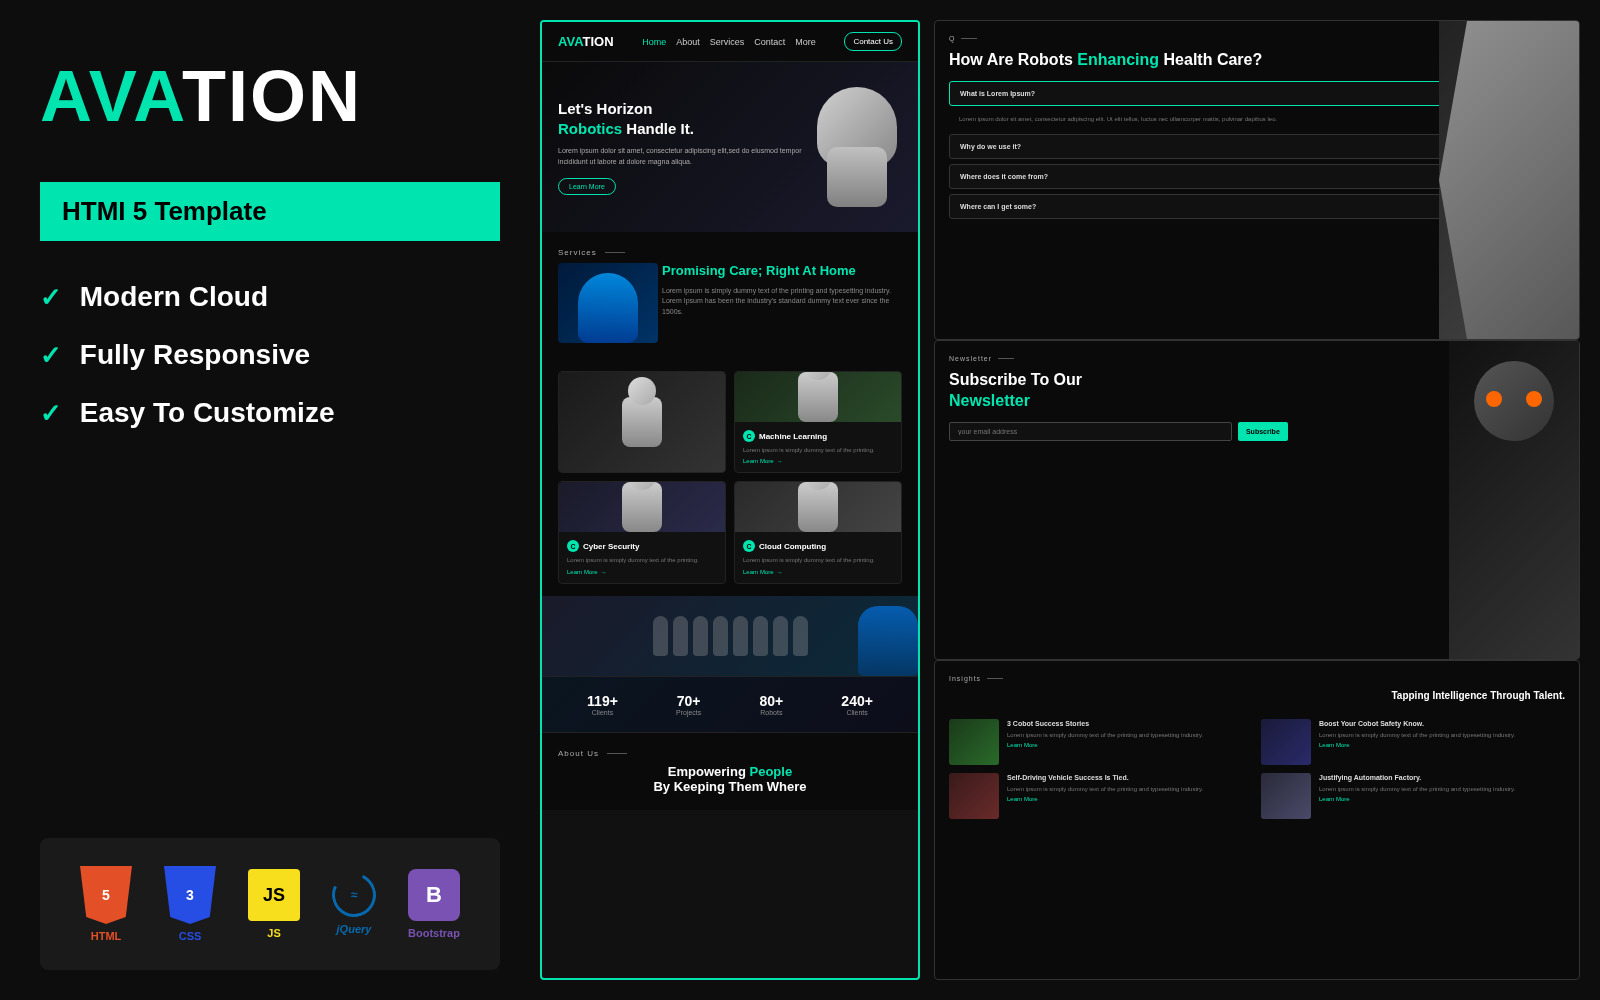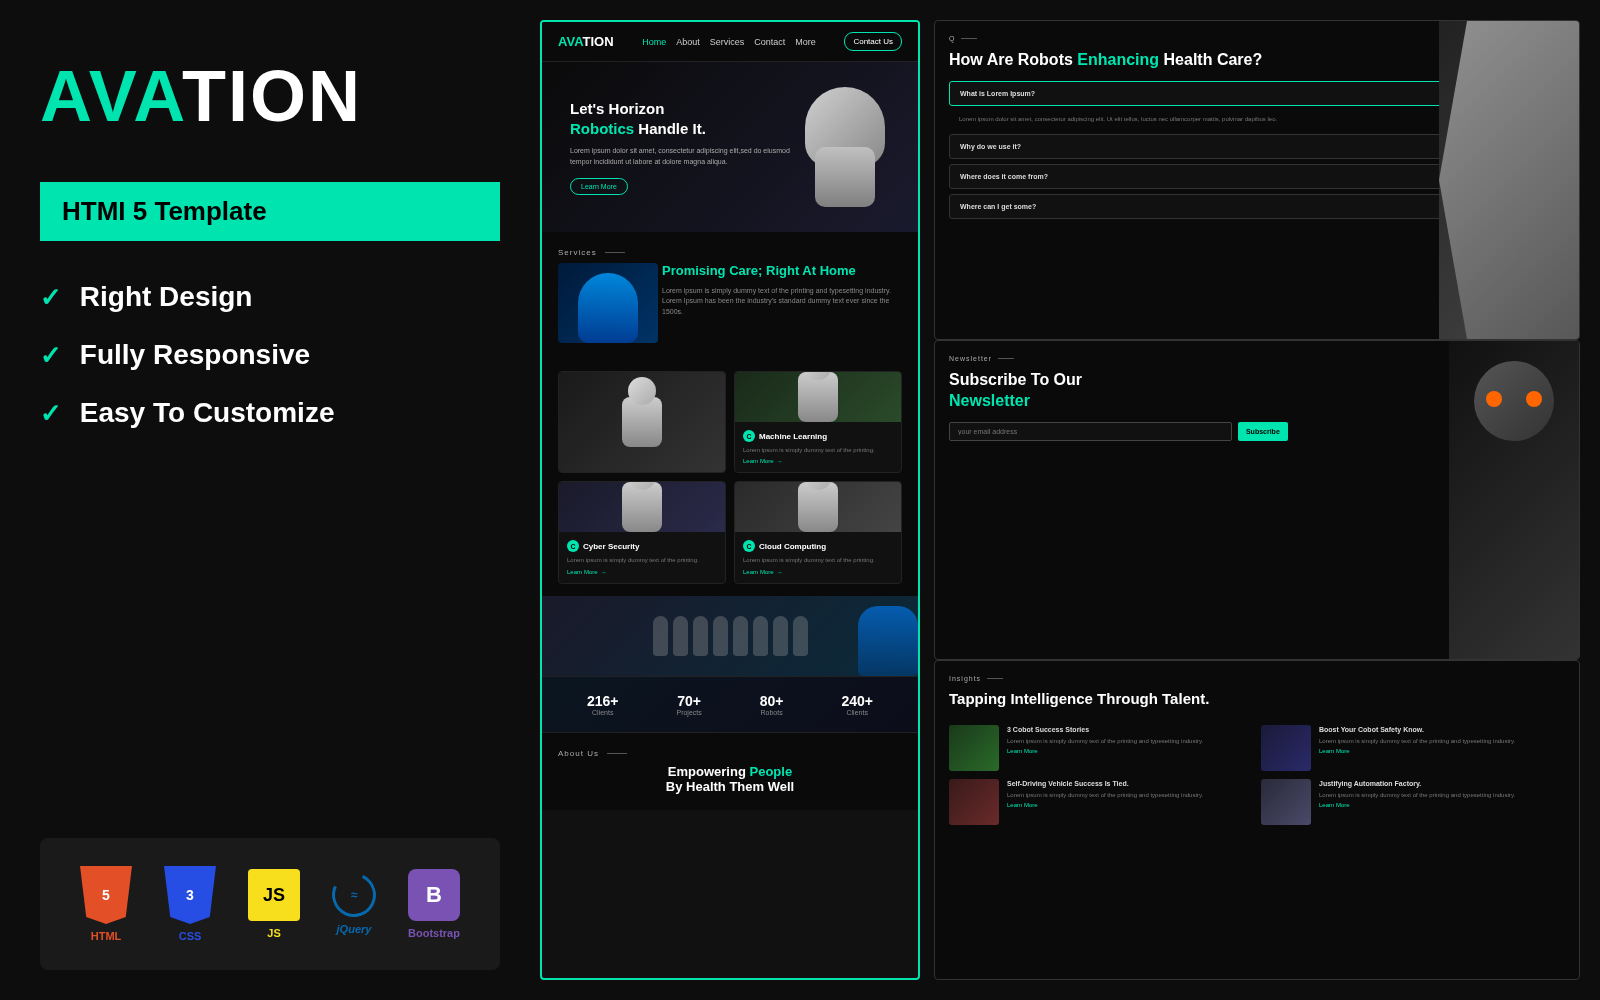--- a/index.html
+++ b/index.html
@@ -173,21 +173,21 @@
       border: 1px solid #00e5b0;
       color: #fff;
       font-size: 8px;
       padding: 4px 8px;
       border-radius: 9px;
     }
 
     
     .hero-section {
       background: linear-gradient(135deg, #0a0a0a 0%, #1a1a2e 100%);
-      padding: 20px 28px;
+      padding: 20px 16px;
       min-height: 160px;
       position: relative;
       overflow: hidden;
       display: flex;
       align-items: center;
     }
     .hero-text { flex: 1; z-index: 2; }
     .hero-title {
       font-size: 15px;
       font-weight: 900;
@@ -549,21 +549,21 @@
   <div class="logo-area">
     <div class="logo-text">
       <span class="logo-av">AVA</span><span class="logo-ation">TION</span>
     </div>
   </div>
   <div class="badge">HTMI 5 Template</div>
 
   <ul class="features-list">
     <li>
       <span class="check-icon">✓</span>
-      <span>Right Design</span>
+      <span>Modern Cloud</span>
     </li>
     <li>
       <span class="check-icon">✓</span>
       <span>Fully Responsive</span>
     </li>
     <li>
       <span class="check-icon">✓</span>
       <span>Easy To Customize</span>
     </li>
   </ul>
@@ -699,21 +699,21 @@
         <div class="person"></div>
         <div class="person"></div>
         <div class="person"></div>
         <div class="person"></div>
       </div>
       <div class="stat-robot"></div>
     </div>
 
     <div class="stats-section">
       <div class="stat-item">
-        <div class="stat-num">216+</div>
+        <div class="stat-num">119+</div>
         <div class="stat-label">Clients</div>
       </div>
       <div class="stat-item">
         <div class="stat-num">70+</div>
         <div class="stat-label">Projects</div>
       </div>
       <div class="stat-item">
         <div class="stat-num">80+</div>
         <div class="stat-label">Robots</div>
       </div>
@@ -721,21 +721,21 @@
         <div class="stat-num">240+</div>
         <div class="stat-label">Clients</div>
       </div>
     </div>
 
     <div class="about-section">
       <div class="section-label">About Us</div>
       <div class="about-title">
         <span>Empowering</span>
         <span class="green">People</span><br>
-        <span>By Health Them Well</span>
+        <span>By Keeping Them Where</span>
       </div>
     </div>
   </div>
 
   <div class="right-screenshots">
 
     <div class="screenshot-card right-card-1">
       <div class="rc-inner">
         <div class="rc-section-label">Q</div>
         <div class="rc-title">
@@ -789,21 +789,21 @@
               <div class="nf-eye right"></div>
             </div>
           </div>
         </div>
       </div>
     </div>
 
     <div class="screenshot-card right-card-3">
       <div class="rc-inner">
         <div class="rc-section-label">Insights</div>
-        <div style="font-size:15px;font-weight:900;color:#fff;margin-bottom:8px;">
+        <div style="font-size:10px;font-weight:900;color:#fff;margin-bottom:8px;text-align:right;">
           <span>Tapping</span>
           <span class="green">Intelligence</span>
           <span>Through Talent.</span>
         </div>
         <div class="insights-grid">
           <div class="insight-item">
             <div class="insight-img ri-1"></div>
             <div class="insight-content">
               <div class="insight-title">3 Cobot Success Stories</div>
               <div class="insight-desc">Lorem ipsum is simply dummy text of the printing and typesetting industry.</div>

